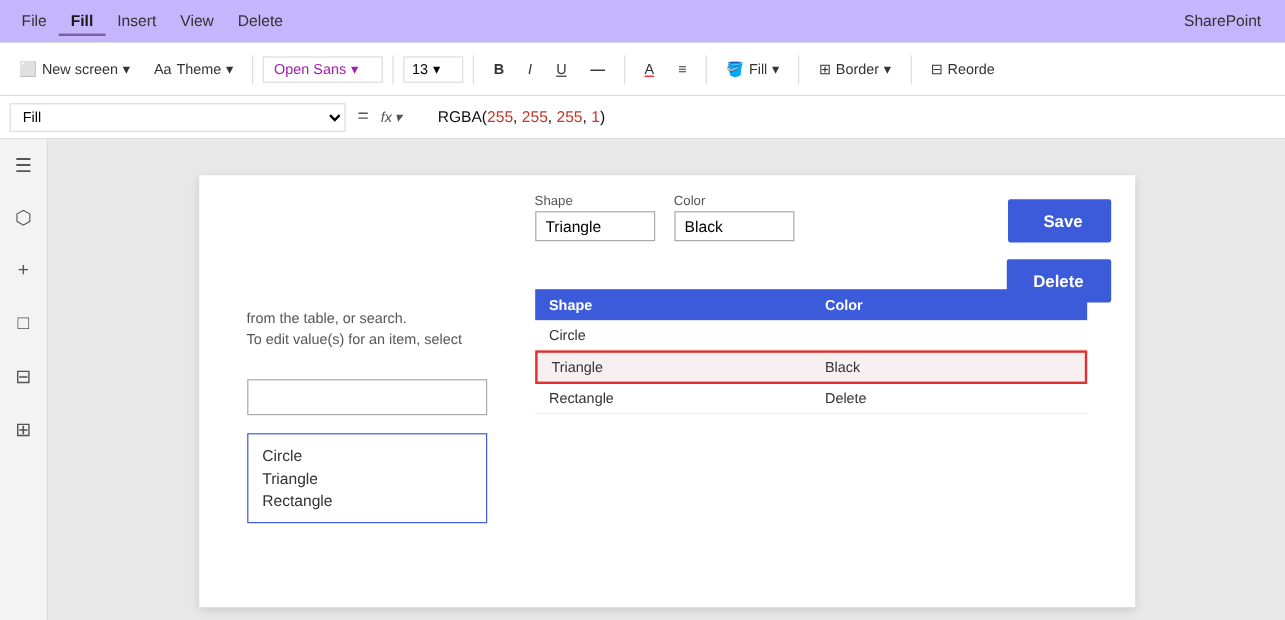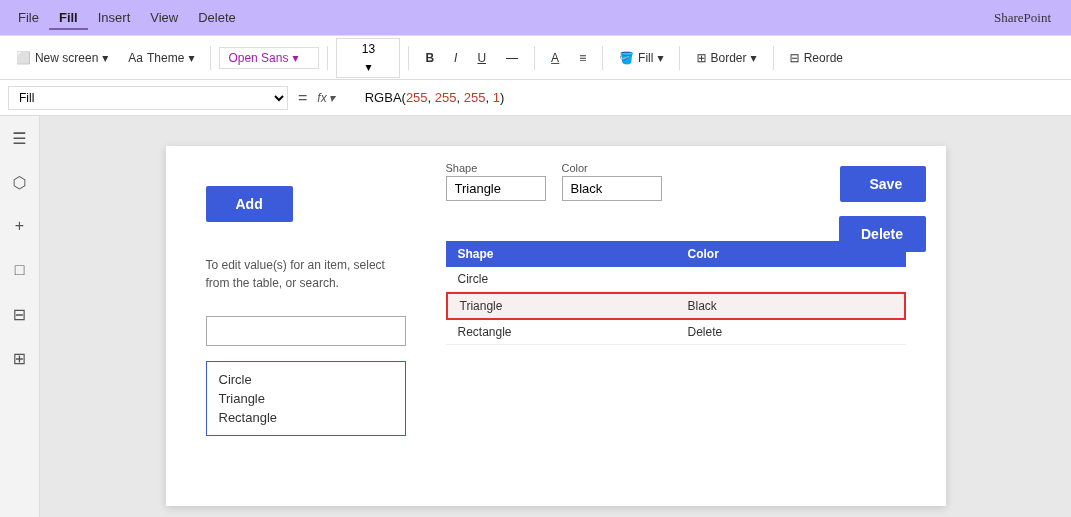--- a/index.html
+++ b/index.html
@@ -12,43 +12,42 @@
     }
     .menu-item {
       padding: 4px 10px; cursor: pointer; font-size: 13px; color: #333;
       position: relative;
     }
     .menu-item.active { color: #1a1a1a; font-weight: 600; }
     .menu-item.active::after {
       content: ''; position: absolute; bottom: -1px; left: 0; right: 0;
       height: 2px; background: #7B5EA7;
     }
-    .menu-right { margin-left: auto; font-size: 13px; color: #333; padding-right: 12px; font-family: Liberation Serif, serif; }
+    .menu-right { margin-left: auto; font-size: 13px; color: #333; padding-right: 12px; }
 
     
     .toolbar {
       display: flex; align-items: center; background: #fff;
       border-bottom: 1px solid #ddd; padding: 4px 8px; height: 44px; gap: 4px;
     }
     .toolbar-btn {
       display: flex; align-items: center; gap: 4px; padding: 4px 8px;
       border: none; background: transparent; cursor: pointer; font-size: 12px;
       color: #333; white-space: nowrap;
     }
     .toolbar-sep { width: 1px; height: 24px; background: #ddd; margin: 0 4px; }
     .toolbar-dropdown {
       display: flex; align-items: center; gap: 4px; padding: 3px 8px;
       border: 1px solid #ddd; background: #fff; cursor: pointer; font-size: 12px;
       color: #a21caf; min-width: 100px;
     }
     .toolbar-num {
       display: flex; align-items: center; gap: 4px; padding: 3px 6px;
       border: 1px solid #ddd; background: #fff; cursor: pointer; font-size: 12px;
-      width: 64px;
-      flex-direction: column;
+      width: 50px;
     }
     .bold-btn { font-weight: bold; }
     .underline-btn { text-decoration: underline; }
     .strikethrough-btn { text-decoration: line-through; }
 
     
     .formula-bar {
       display: flex; align-items: center; background: #fff;
       border-bottom: 1px solid #ddd; padding: 4px 8px; height: 36px; gap: 6px;
     }
@@ -215,42 +214,41 @@
     <div class="sidebar-icon">⬡</div>
     <div class="sidebar-icon">+</div>
     <div class="sidebar-icon">□</div>
     <div class="sidebar-icon">⊟</div>
     <div class="sidebar-icon">⊞</div>
   </div>
 
   <div class="canvas-area">
     <div class="app-canvas">
 
-      <button class="add-btn">Add</button>
 
       <div class="shape-color-section">
         <div class="field-group">
           <div>
             <div class="field-label">Shape</div>
             <input class="field-input" value="Triangle" style="">
           </div>
           <div>
             <div class="field-label">Color</div>
             <input class="field-input" value="Black" style="">
           </div>
         </div>
       </div>
 
       <button class="save-btn">Save</button>
 
       <button class="delete-btn">Delete</button>
 
       <div class="hint-text">
+        <div>from the table, or search.</div>
         <div>To edit value(s) for an item, select</div>
-        <div>from the table, or search.</div>
       </div>
 
       <input class="search-input" type="text" value="" style="">
 
       <div class="list-box">
         <div class="list-item-row">Circle</div>
         <div class="list-item-row">Triangle</div>
         <div class="list-item-row">Rectangle</div>
       </div>
 

